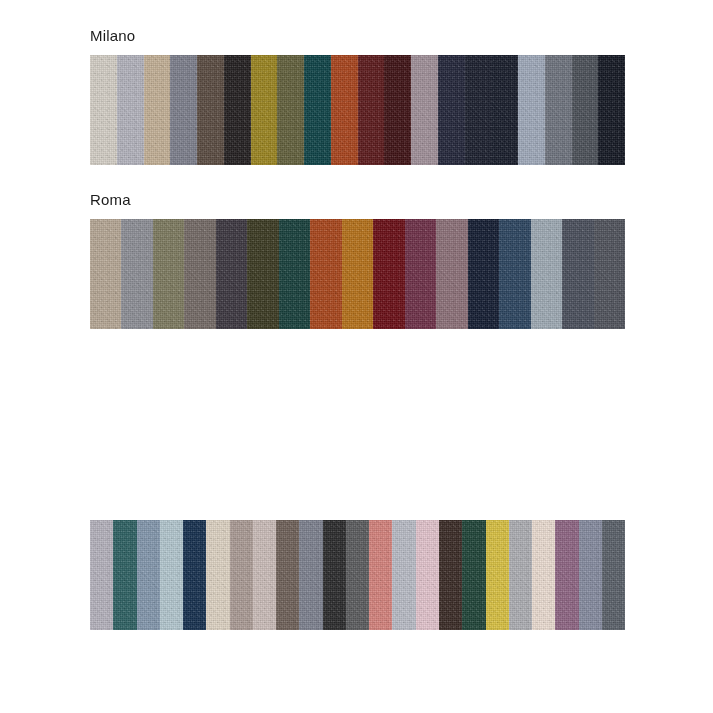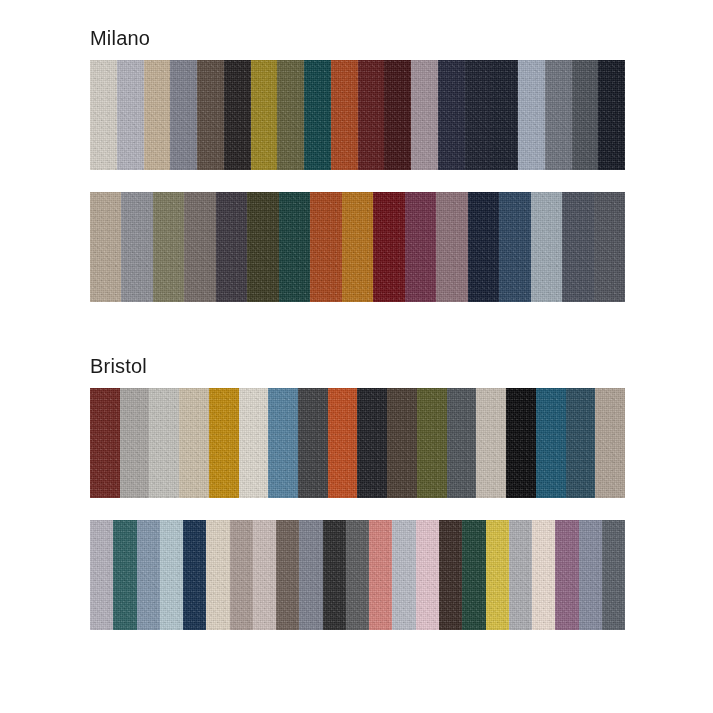--- a/index.html
+++ b/index.html
@@ -20,21 +20,21 @@
     width: 713px;
     height: 713px;
     background: #ffffff;
   }
   .palette-group {
     position: absolute;
     left: 90px;
     width: 535px;
   }
   .palette-title {
-    font-size: 20px;
+    font-size: 15px;
     line-height: 1;
     color: #1b1b1b;
     font-weight: 400;
     letter-spacing: 0.2px;
     margin: 0 0 12px 0;
     padding: 0;
     white-space: nowrap;
   }
   .swatch-strip {
     display: flex;
@@ -113,20 +113,21 @@
         <div class="swatch" title="#1b1f2e" style="background-color: rgb(27, 31, 46);"></div>
         <div class="swatch" title="#181d2b" style="background-color: rgb(24, 29, 43);"></div>
         <div class="swatch" title="#9fa9ba" style="background-color: rgb(159, 169, 186);"></div>
         <div class="swatch" title="#6e737e" style="background-color: rgb(110, 115, 126);"></div>
         <div class="swatch" title="#4b5058" style="background-color: rgb(75, 80, 88);"></div>
         <div class="swatch" title="#141823" style="background-color: rgb(20, 24, 35);"></div>
       </div>
   </div>
 
   <div class="palette-group" style="top:192px;">
+    <div class="palette-title">Roma</div>
     <div class="swatch-strip">
         <div class="swatch" title="#b6a795" style="background-color: rgb(182, 167, 149);"></div>
         <div class="swatch" title="#8d8f96" style="background-color: rgb(141, 143, 150);"></div>
         <div class="swatch" title="#7d7a5f" style="background-color: rgb(125, 122, 95);"></div>
         <div class="swatch" title="#746a66" style="background-color: rgb(116, 106, 102);"></div>
         <div class="swatch" title="#3c3740" style="background-color: rgb(60, 55, 64);"></div>
         <div class="swatch" title="#3b3a22" style="background-color: rgb(59, 58, 34);"></div>
         <div class="swatch" title="#18403c" style="background-color: rgb(24, 64, 60);"></div>
         <div class="swatch" title="#a8461c" style="background-color: rgb(168, 70, 28);"></div>
         <div class="swatch" title="#b5711a" style="background-color: rgb(181, 113, 26);"></div>
@@ -134,43 +135,20 @@
         <div class="swatch" title="#6e3048" style="background-color: rgb(110, 48, 72);"></div>
         <div class="swatch" title="#8c7078" style="background-color: rgb(140, 112, 120);"></div>
         <div class="swatch" title="#141d32" style="background-color: rgb(20, 29, 50);"></div>
         <div class="swatch" title="#2c4560" style="background-color: rgb(44, 69, 96);"></div>
         <div class="swatch" title="#9eaab4" style="background-color: rgb(158, 170, 180);"></div>
         <div class="swatch" title="#4a4f5c" style="background-color: rgb(74, 79, 92);"></div>
         <div class="swatch" title="#50535c" style="background-color: rgb(80, 83, 92);"></div>
       </div>
   </div>
 
-  <div class="palette-group" style="top:356px;">
-    <div class="palette-title">Bristol</div>
-    <div class="swatch-strip">
-        <div class="swatch" title="#6e2520" style="background-color: rgb(110, 37, 32);"></div>
-        <div class="swatch" title="#a9a6a3" style="background-color: rgb(169, 166, 163);"></div>
-        <div class="swatch" title="#c3c2bd" style="background-color: rgb(195, 194, 189);"></div>
-        <div class="swatch" title="#ccc0ab" style="background-color: rgb(204, 192, 171);"></div>
-        <div class="swatch" title="#c08a0c" style="background-color: rgb(192, 138, 12);"></div>
-        <div class="swatch" title="#ded9cf" style="background-color: rgb(222, 217, 207);"></div>
-        <div class="swatch" title="#5582a0" style="background-color: rgb(85, 130, 160);"></div>
-        <div class="swatch" title="#3f4043" style="background-color: rgb(63, 64, 67);"></div>
-        <div class="swatch" title="#c04c1f" style="background-color: rgb(192, 76, 31);"></div>
-        <div class="swatch" title="#1f2026" style="background-color: rgb(31, 32, 38);"></div>
-        <div class="swatch" title="#4a3d33" style="background-color: rgb(74, 61, 51);"></div>
-        <div class="swatch" title="#585a2a" style="background-color: rgb(88, 90, 42);"></div>
-        <div class="swatch" title="#4e545a" style="background-color: rgb(78, 84, 90);"></div>
-        <div class="swatch" title="#c6bdb2" style="background-color: rgb(198, 189, 178);"></div>
-        <div class="swatch" title="#0b0b0d" style="background-color: rgb(11, 11, 13);"></div>
-        <div class="swatch" title="#1b5772" style="background-color: rgb(27, 87, 114);"></div>
-        <div class="swatch" title="#2b4c5e" style="background-color: rgb(43, 76, 94);"></div>
-        <div class="swatch" title="#b0a396" style="background-color: rgb(176, 163, 150);"></div>
-      </div>
-  </div>
 
   <div class="palette-group" style="top:520px;">
     <div class="swatch-strip">
         <div class="swatch" title="#b5b2bd" style="background-color: rgb(181, 178, 189);"></div>
         <div class="swatch" title="#2e6163" style="background-color: rgb(46, 97, 99);"></div>
         <div class="swatch" title="#8397ad" style="background-color: rgb(131, 151, 173);"></div>
         <div class="swatch" title="#b3c7cf" style="background-color: rgb(179, 199, 207);"></div>
         <div class="swatch" title="#16304f" style="background-color: rgb(22, 48, 79);"></div>
         <div class="swatch" title="#ded3c3" style="background-color: rgb(222, 211, 195);"></div>
         <div class="swatch" title="#ab9b95" style="background-color: rgb(171, 155, 149);"></div>

